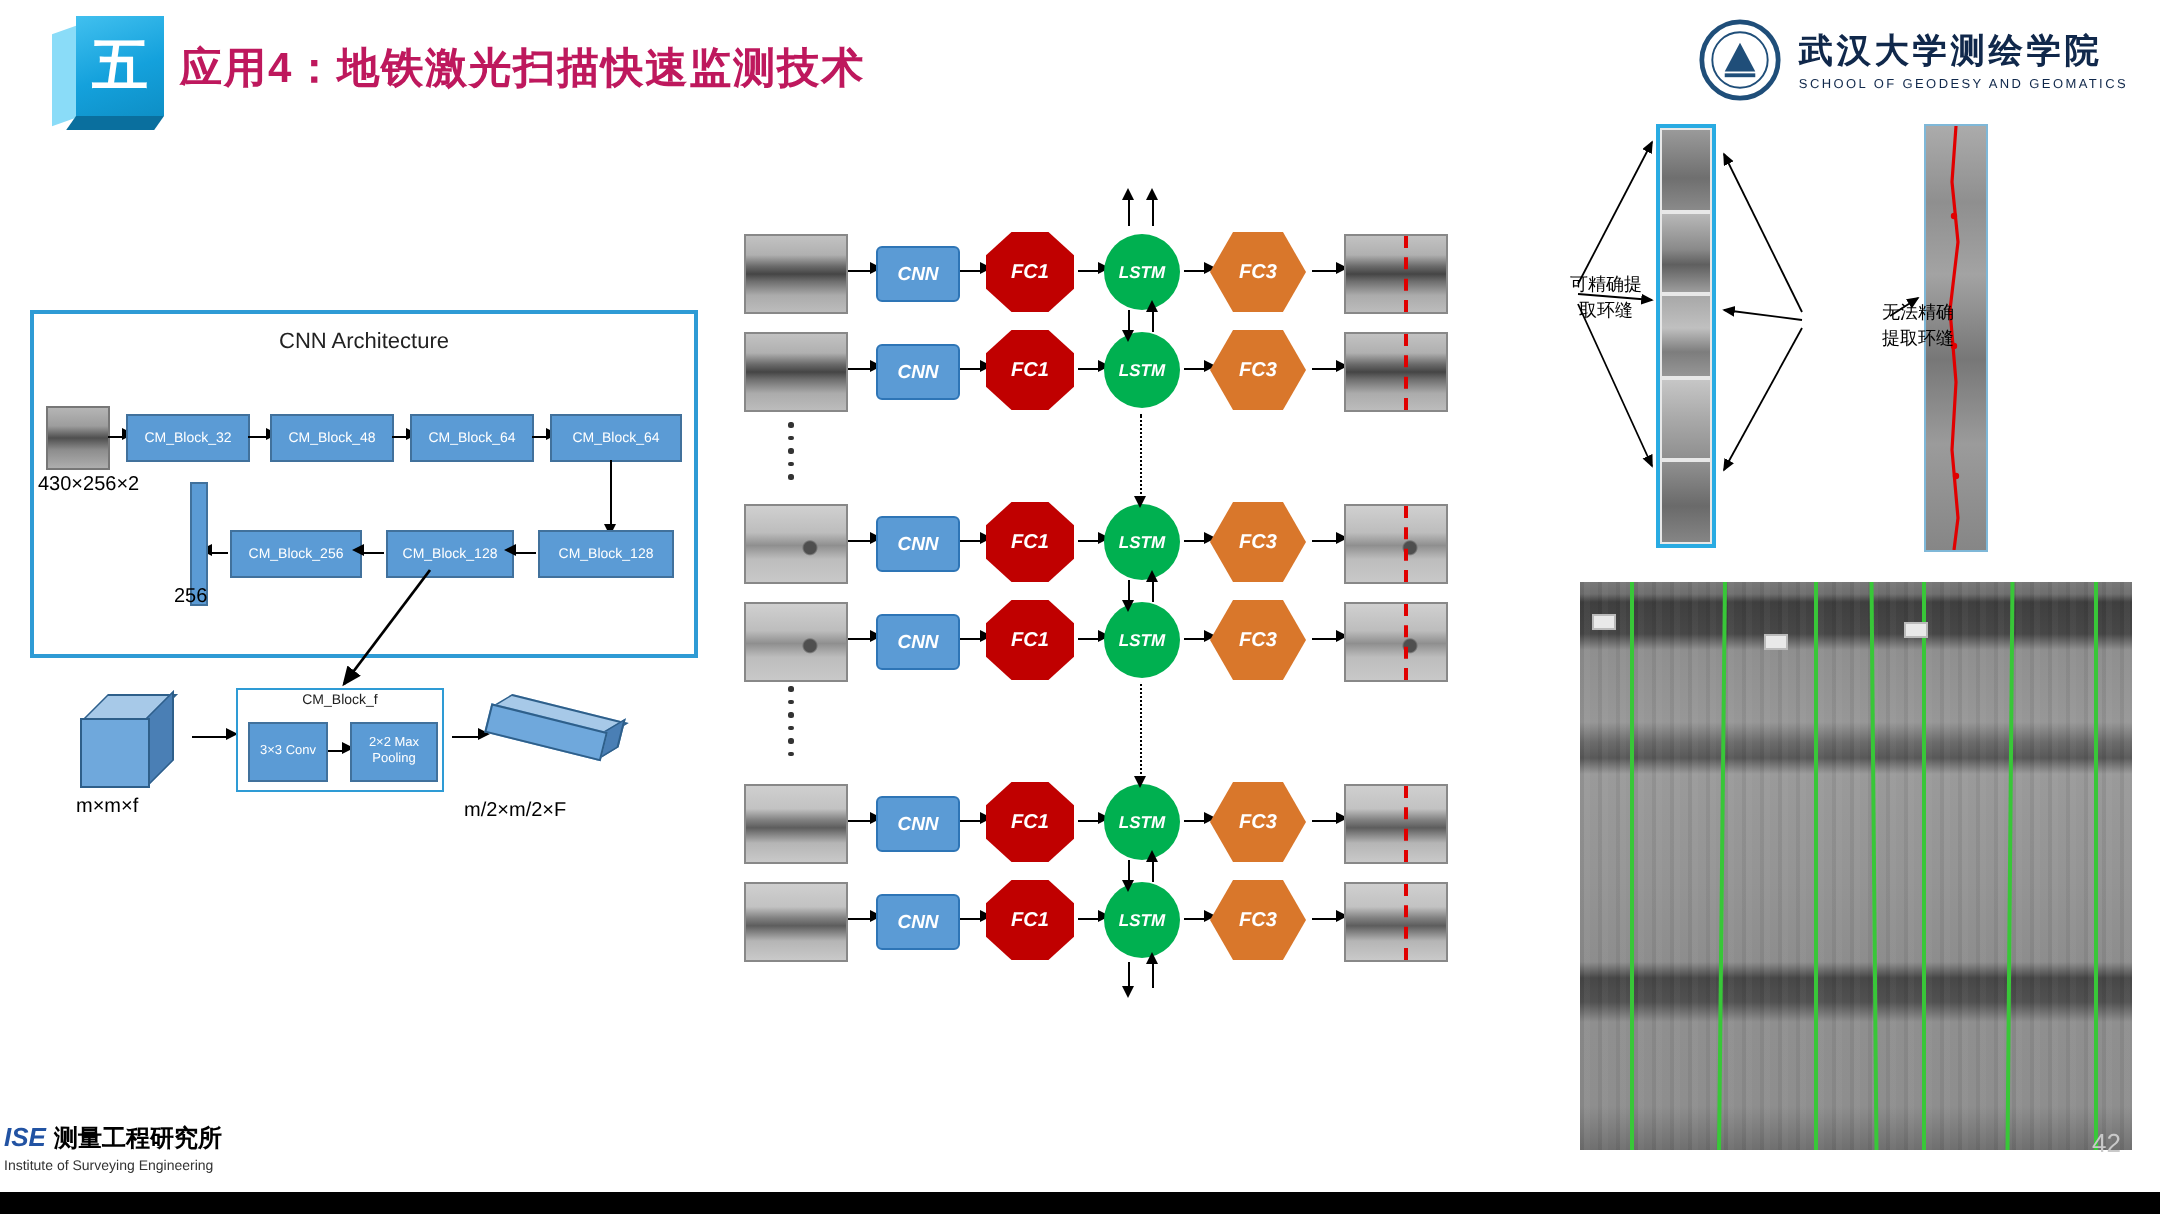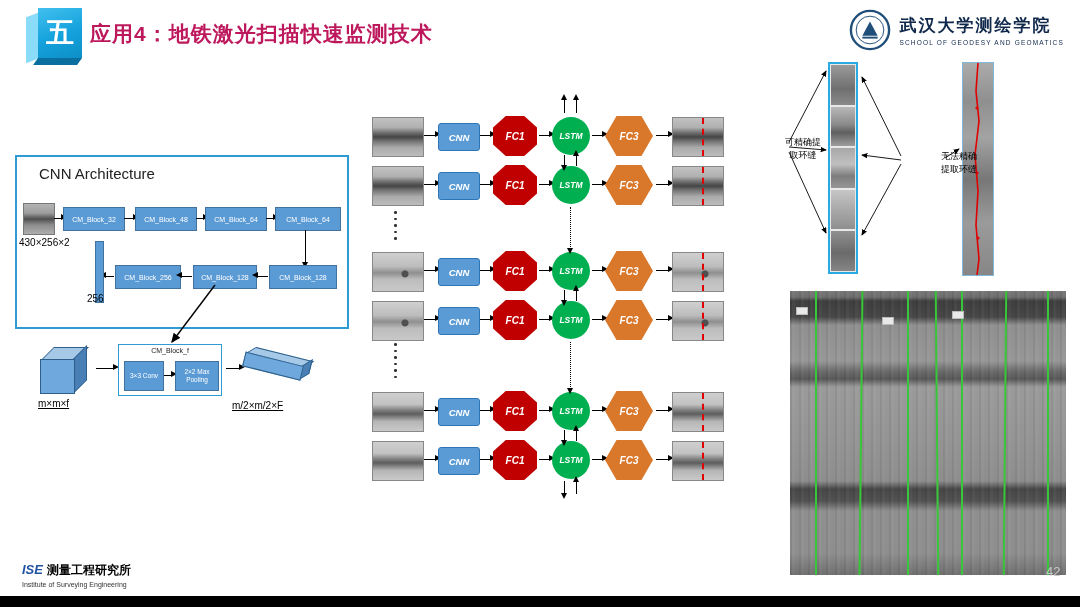--- a/index.html
+++ b/index.html
@@ -30,36 +30,36 @@
                  border-left:3.5px solid transparent;border-right:3.5px solid transparent;}
   .varrow.up::before{content:"";position:absolute;left:-4.4px;top:-5px;border-bottom:6px solid #000;
                  border-left:3.5px solid transparent;border-right:3.5px solid transparent;}
   .vdotted{border-left-style:dotted;}
   .dotcol{position:absolute;display:flex;flex-direction:column;gap:4px;}
   .dotcol i{width:2.5px;height:2.5px;border-radius:50%;background:#333;}
   .abs-svg{position:absolute;pointer-events:none;}
 
   
   .arch{position:absolute;left:15px;top:155px;width:330px;height:170px;border:2px solid #2E9BD5;background:#fff;}
-  .arch-title{position:absolute;left:0;right:0;top:8px;text-align:left;font-size:15px;color:#222;margin-left:22px;}
+  .arch-title{position:absolute;left:0;right:0;top:8px;text-align:center;font-size:11px;color:#222;}
   .thumb{position:absolute;left:6px;top:46px;width:30px;height:30px;border:1px solid #777;
          background:linear-gradient(180deg,#b5b5b5 0%,#9d9d9d 30%,#4f4f4f 50%,#8d8d8d 70%,#aeaeae 100%);}
   .blk{position:absolute;height:22px;background:#5B9BD5;border:1px solid #41719C;color:#fff;
        font-size:7px;display:flex;align-items:center;justify-content:center;}
   .size-label{position:absolute;font-size:10px;color:#000;}
   .featbar{position:absolute;width:7px;height:60px;background:#5B9BD5;border:1px solid #41719C;}
 
   
   .cube{position:absolute;left:40px;top:346px;width:52px;height:48px;}
   .c-front{position:absolute;left:0;top:13px;width:33px;height:33px;background:#6FA8DC;border:1px solid #2E5F8A;}
   .c-top{position:absolute;left:0;top:1px;width:33px;height:12px;background:#A7C9E8;border:1px solid #2E5F8A;
          transform:skewX(-45deg);transform-origin:bottom left;}
   .c-side{position:absolute;left:33px;top:13px;width:12px;height:33px;background:#4A7FB5;border:1px solid #2E5F8A;
          transform:skewY(-45deg);transform-origin:top left;}
-  .dim-label{position:absolute;font-size:10px;color:#000;text-decoration:underline;}
+  .dim-label{position:absolute;font-size:10px;color:#000;}
   .cmf{position:absolute;left:118px;top:344px;width:102px;height:50px;border:1.5px solid #2E9BD5;background:#fff;}
   .cmf-title{position:absolute;left:0;right:0;top:2px;text-align:center;font-size:7px;color:#222;}
   .opbox{position:absolute;top:16px;width:38px;height:28px;background:#5B9BD5;border:1px solid #41719C;color:#fff;
          font-size:6.5px;line-height:1.25;display:flex;align-items:center;justify-content:center;text-align:center;}
   .outbar{position:absolute;left:242px;top:350px;width:72px;height:42px;transform:rotate(14deg);}
   .o-front{position:absolute;left:0;top:10px;width:58px;height:13px;background:#6FA8DC;border:1px solid #2E5F8A;}
   .o-top{position:absolute;left:0;top:3px;width:58px;height:7px;background:#A7C9E8;border:1px solid #2E5F8A;
          transform:skewX(-45deg);transform-origin:bottom left;}
   .o-side{position:absolute;left:58px;top:10px;width:7px;height:13px;background:#4A7FB5;border:1px solid #2E5F8A;
          transform:skewY(-45deg);transform-origin:top left;}
@@ -102,21 +102,21 @@
       #979797 70px,#6b6b6b 80px,#585858 88px,#9a9a9a 96px,#949494 150px,#8d8d8d 190px,#474747 198px,
       #515151 210px,#8f8f8f 220px,#8e8e8e 262px,#7a7a7a 276px,#6f6f6f 284px);}
   .tunnel::before{content:"";position:absolute;inset:0;
     background:repeating-linear-gradient(90deg,rgba(0,0,0,0.06) 0 2px,rgba(255,255,255,0.03) 2px 5px,rgba(0,0,0,0) 5px 9px);}
   .gline{position:absolute;top:0;bottom:0;width:2px;background:#38C738;}
   .chip{position:absolute;background:#e9e9e9;width:10px;height:6px;border:1px solid #bbb;}
 
   
   .watermark{position:absolute;left:752px;top:549px;font-size:24px;letter-spacing:1px;color:rgba(140,140,140,0.72);white-space:nowrap;}
   .page{position:absolute;left:1046px;top:564px;font-size:13px;color:#c9c9c9;}
-  .ise{position:absolute;left:22px;top:560px;}
+  .ise{position:absolute;left:2px;top:560px;}
   .ise-abbr{font-style:italic;font-weight:bold;font-size:13px;color:#2253A3;margin-right:4px;}
   .ise-cn{font-weight:bold;font-size:12px;color:#000;}
   .ise-en{font-size:7px;color:#333;margin-top:2px;}
   .footbar{position:absolute;left:0;bottom:0;width:100%;height:11px;background:#000;}
 </style>
 </head>
 <body>
 
 <div class="slide">
 

